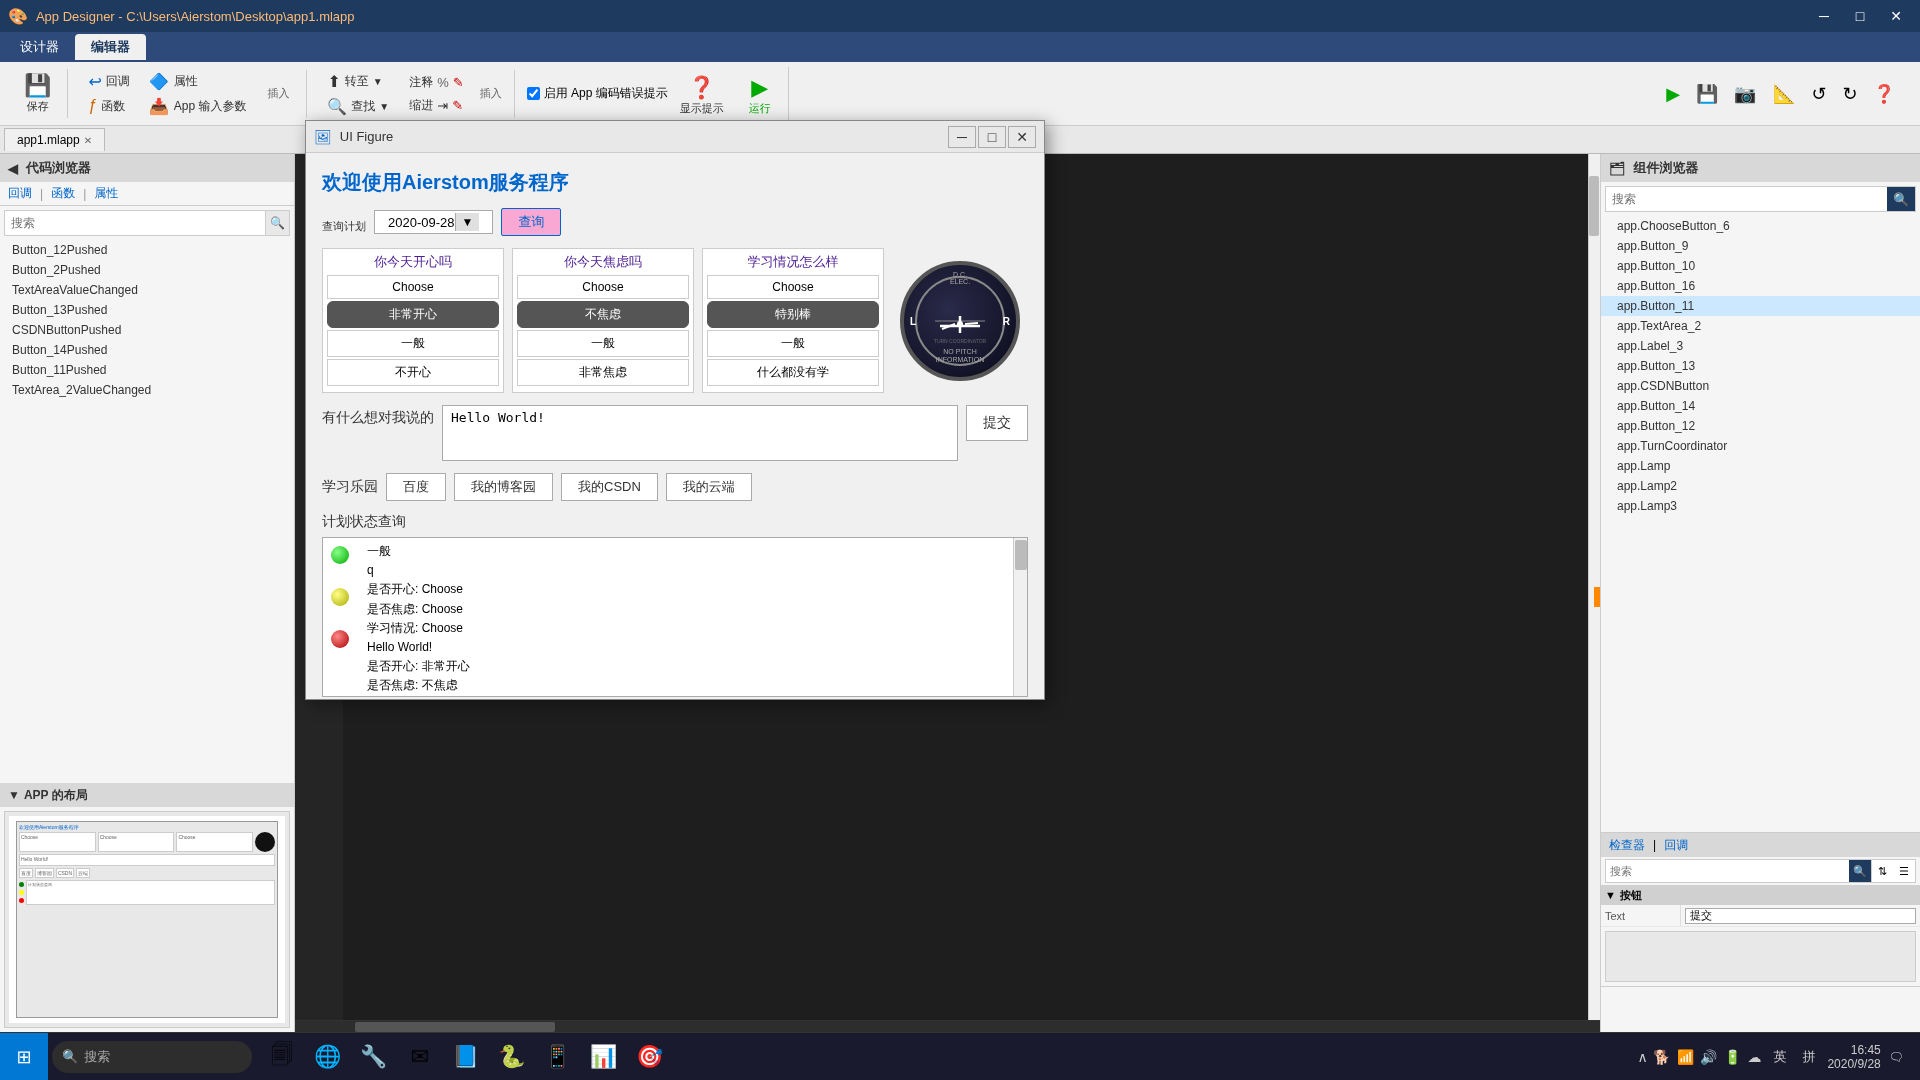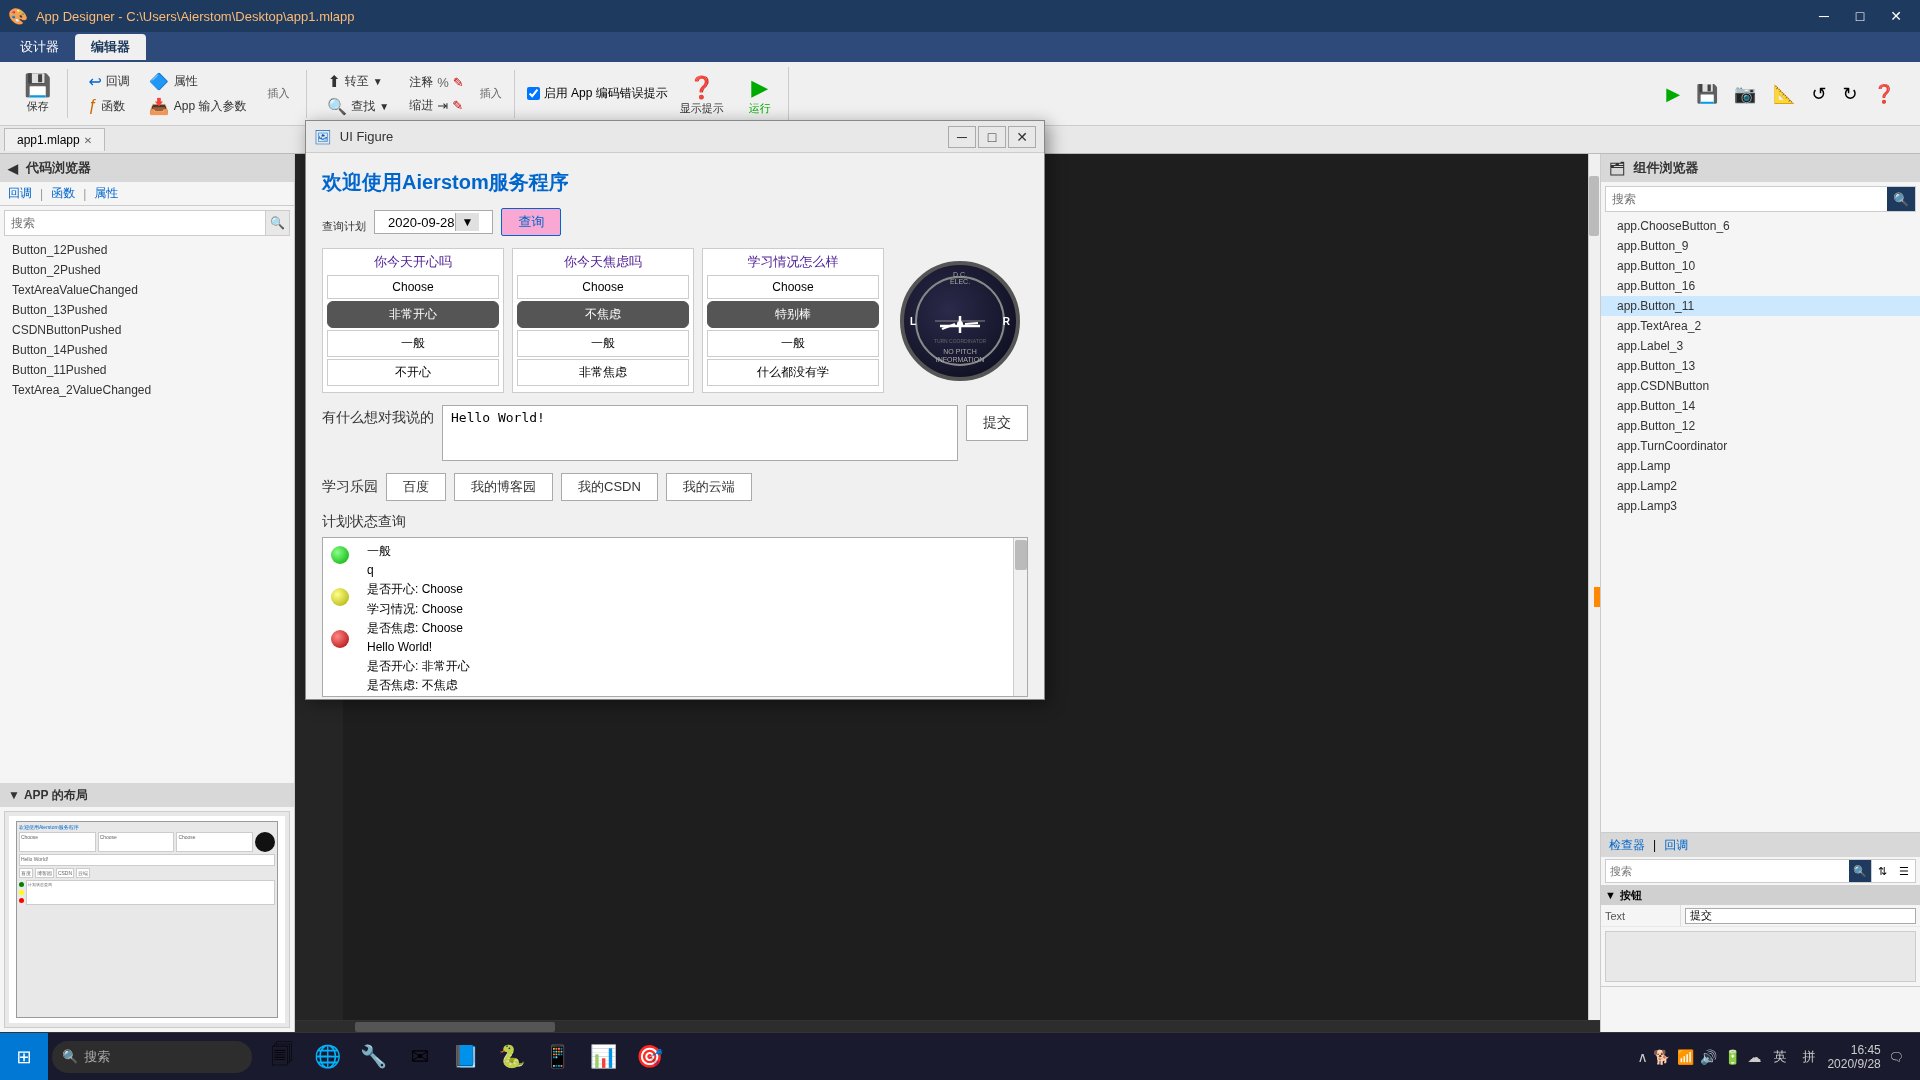--- a/index.html
+++ b/index.html
@@ -1183,22 +1183,22 @@
       <div class="status-box">
         <div class="status-lamps">
           <div class="lamp lamp-green"></div>
           <div class="lamp lamp-yellow"></div>
           <div class="lamp lamp-red"></div>
         </div>
         <div class="status-text-area">
           <div>一般</div>
           <div>q</div>
           <div>是否开心: Choose</div>
+          <div>是否焦虑: Choose</div>
           <div>学习情况: Choose</div>
-          <div>是否焦虑: Choose</div>
           <div>Hello World!</div>
           <div>是否开心: 非常开心</div>
           <div>是否焦虑: 不焦虑</div>
           <div>学习情况: 特别棒</div>
         </div>
         <div class="status-scrollbar">
           <div class="status-scrollbar-thumb"></div>
         </div>
       </div>
     </div>

